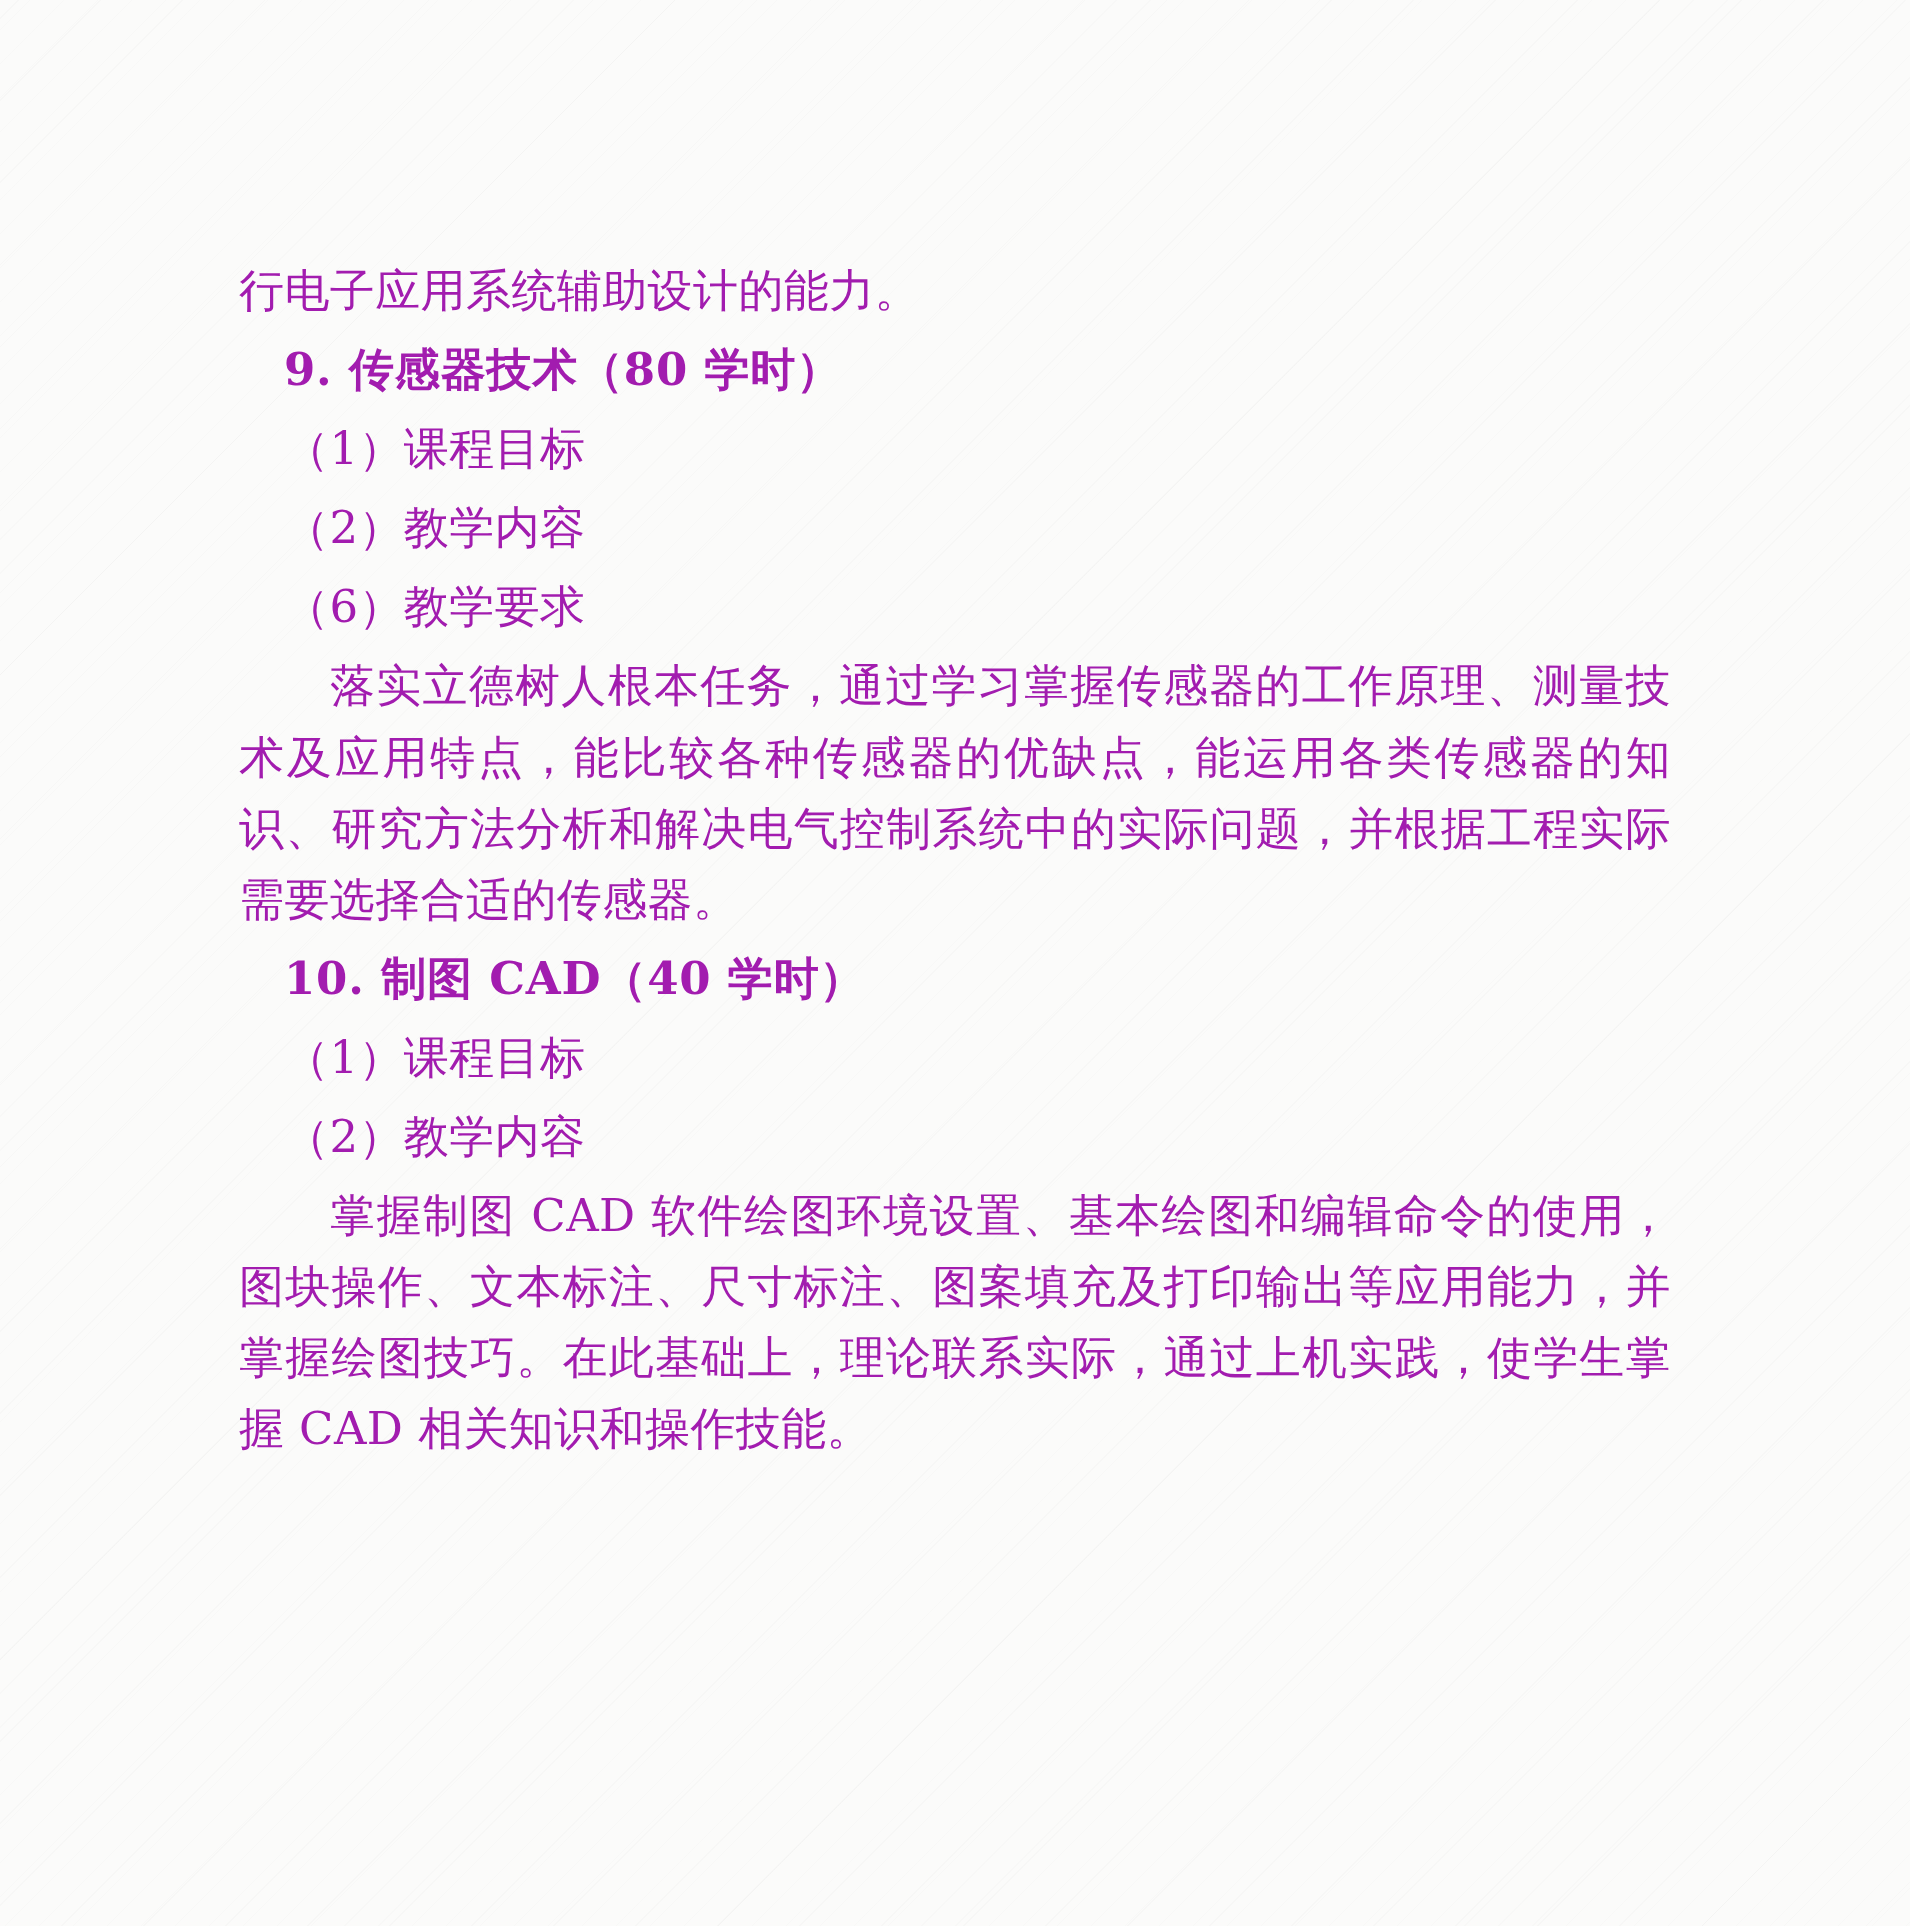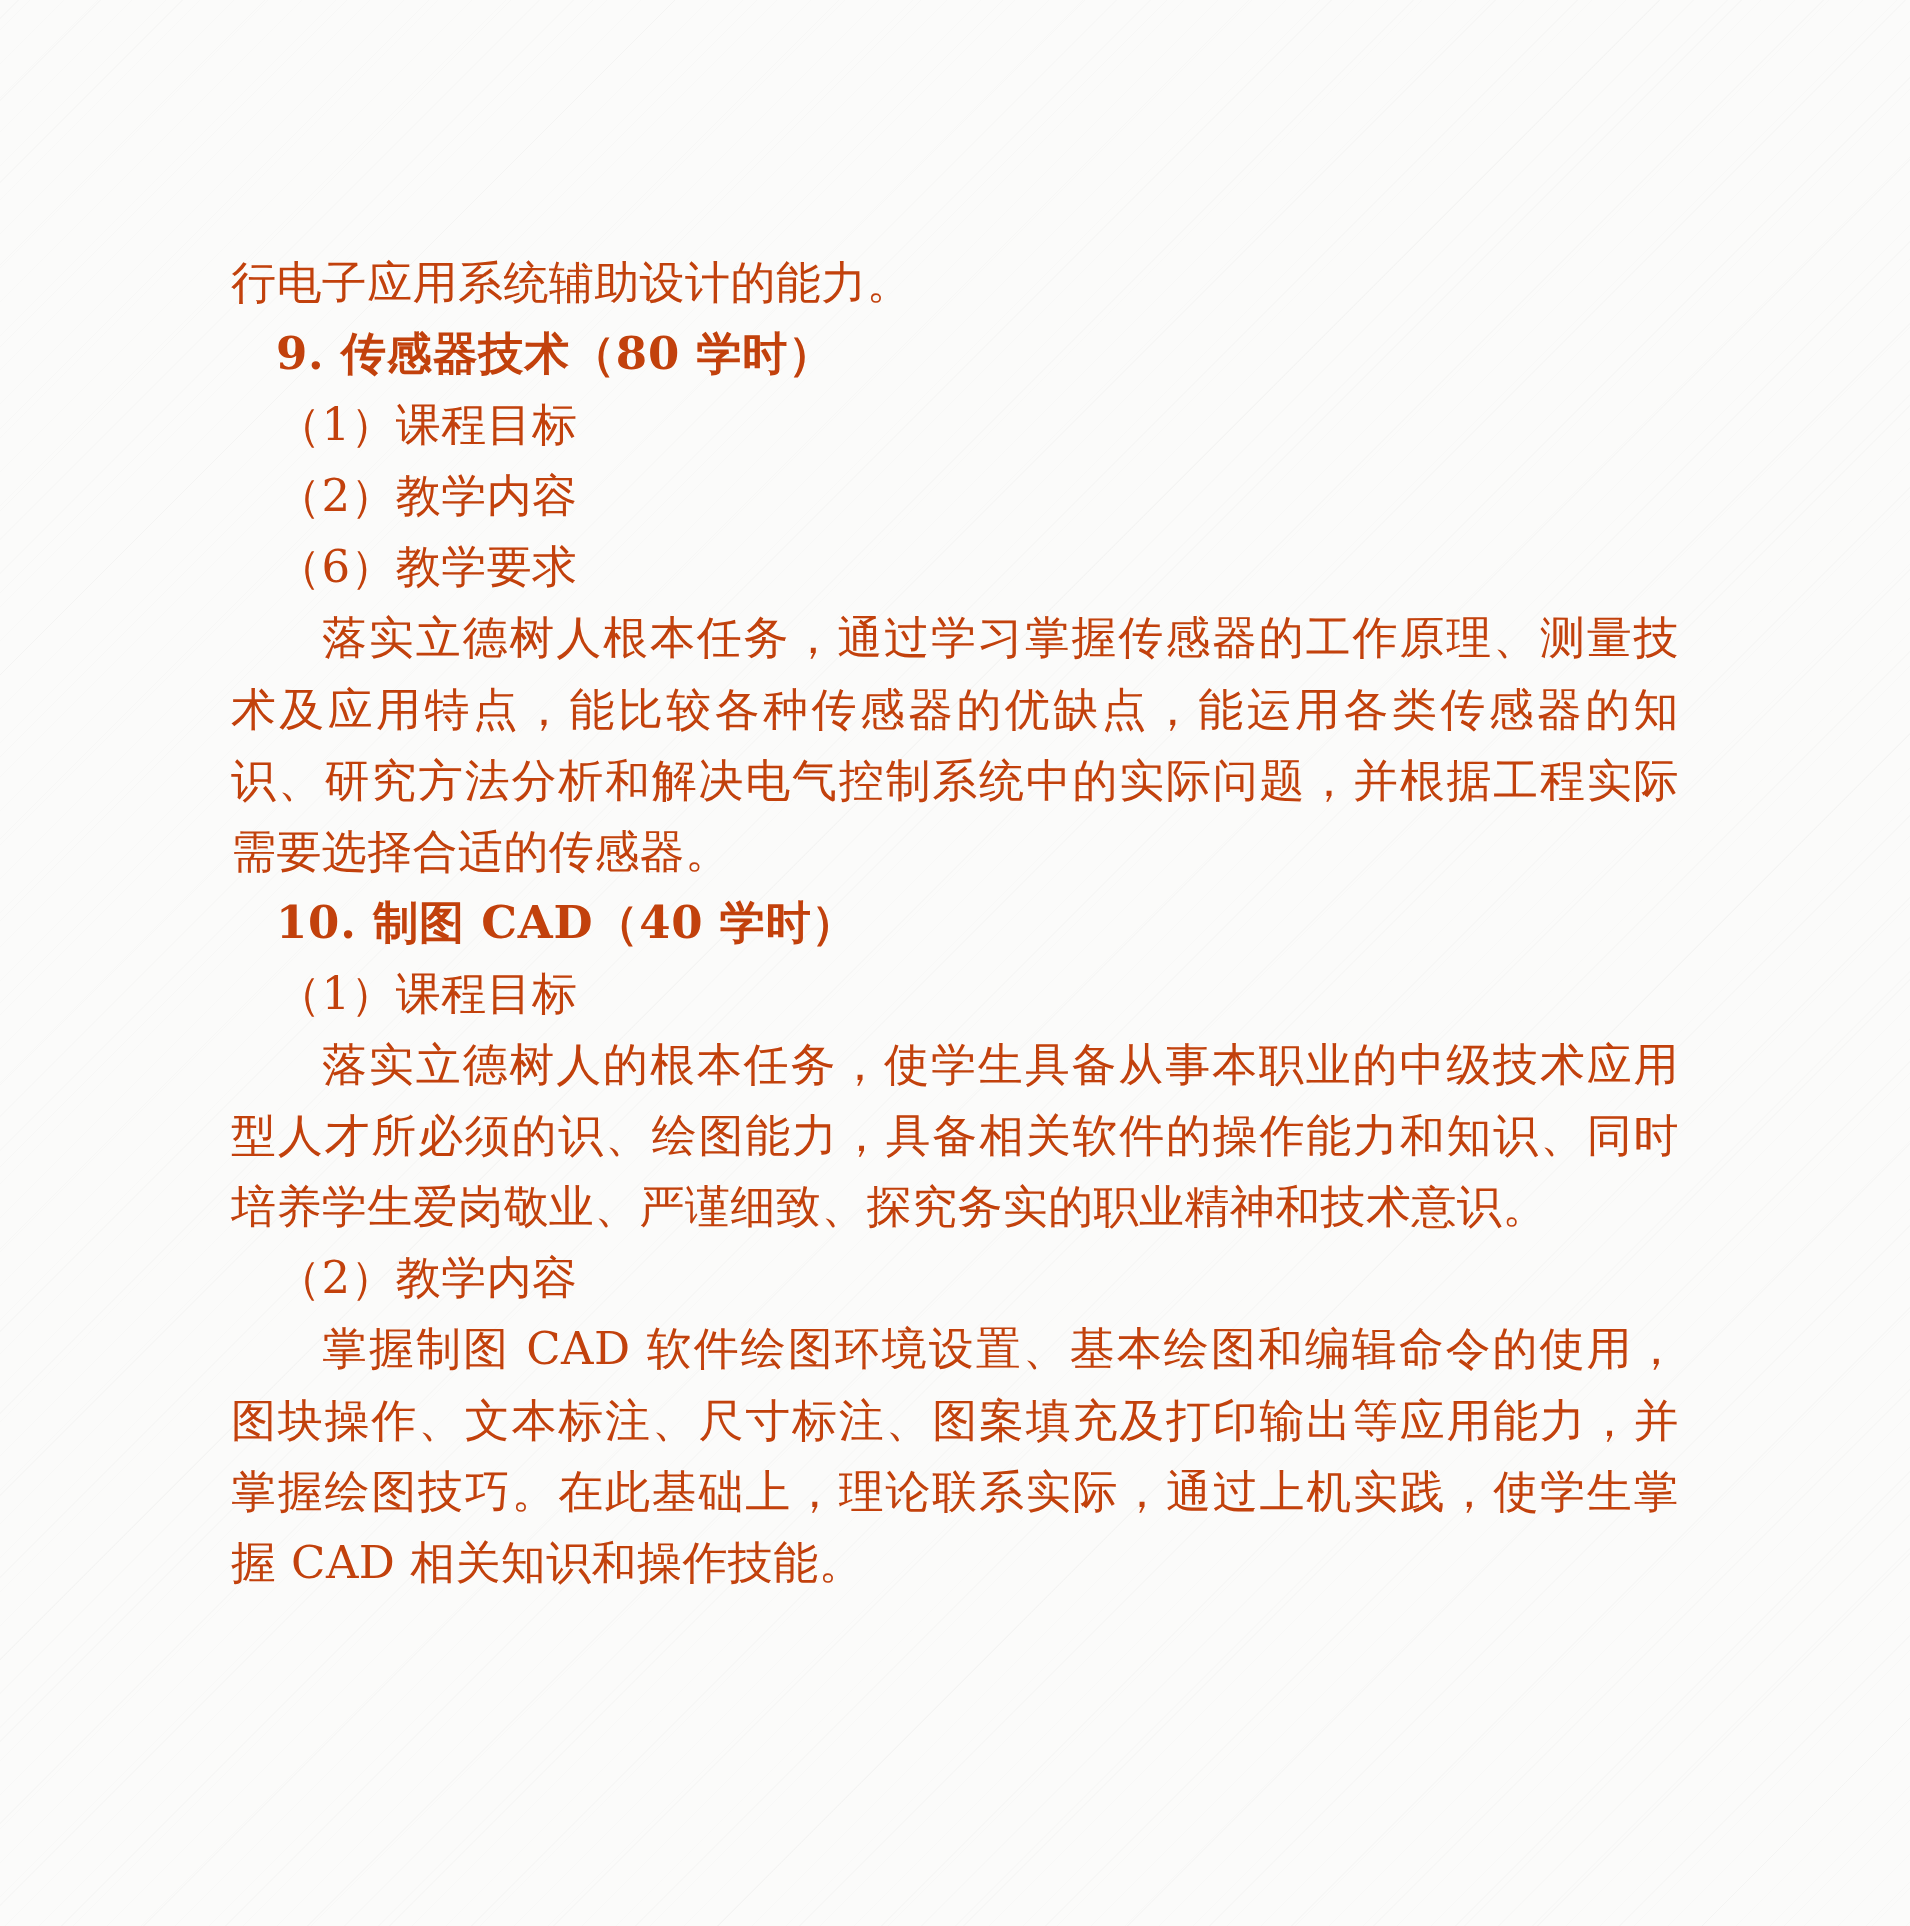--- a/index.html
+++ b/index.html
@@ -40,24 +40,24 @@
       );
     pointer-events: none;
   }
   .content {
     position: absolute;
     left: 231px;
     top: 247px;
     width: 1448px;
   }
   p {
-    margin: 0;
+    margin: 8px;
     font-size: 45px;
     line-height: 1.58;
-    color: #c2410c;
+    color: #a21caf;
     letter-spacing: 0.4px;
     text-align: justify;
     text-justify: inter-ideograph;
   }
   p.indent {
     text-indent: 91px;
   }
   p.heading {
     font-weight: bold;
     text-indent: 45px;
@@ -74,20 +74,19 @@
   <div class="content">
 
     <p class="flow">行电子应用系统辅助设计的能力。</p>
     <p class="heading">9. 传感器技术（80 学时）</p>
     <p class="sub">（1）课程目标</p>
     <p class="sub">（2）教学内容</p>
     <p class="sub">（6）教学要求</p>
     <p class="indent">落实立德树人根本任务，通过学习掌握传感器的工作原理、测量技术及应用特点，能比较各种传感器的优缺点，能运用各类传感器的知识、研究方法分析和解决电气控制系统中的实际问题，并根据工程实际需要选择合适的传感器。</p>
     <p class="heading">10. 制图 CAD（40 学时）</p>
     <p class="sub">（1）课程目标</p>
-    <p class="indent">落实立德树人的根本任务，使学生具备从事本职业的中级技术应用型人才所必须的识、绘图能力，具备相关软件的操作能力和知识、同时培养学生爱岗敬业、严谨细致、探究务实的职业精神和技术意识。</p>
     <p class="sub">（2）教学内容</p>
     <p class="indent">掌握制图 CAD 软件绘图环境设置、基本绘图和编辑命令的使用，图块操作、文本标注、尺寸标注、图案填充及打印输出等应用能力，并掌握绘图技巧。在此基础上，理论联系实际，通过上机实践，使学生掌握 CAD 相关知识和操作技能。</p>
 
   </div>
 
 </div>
 
 
 </body></html>

